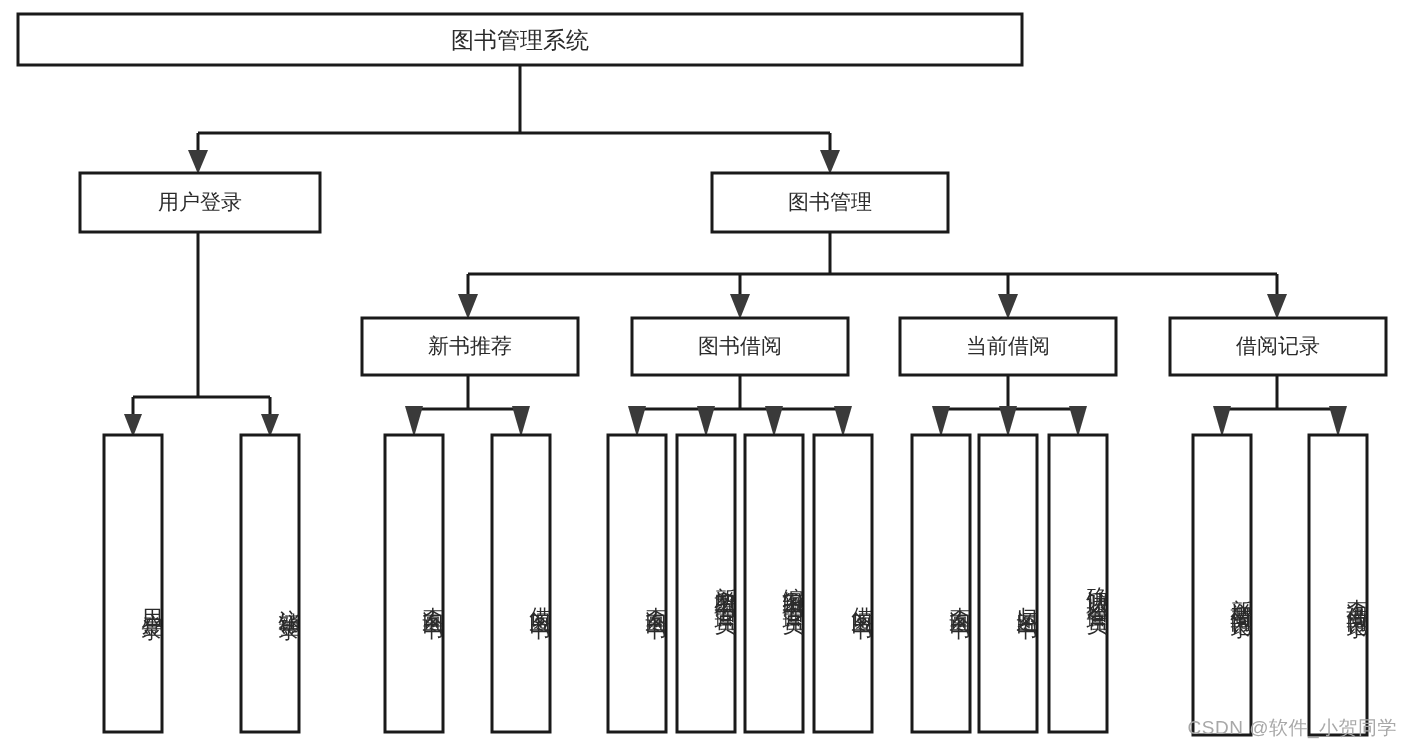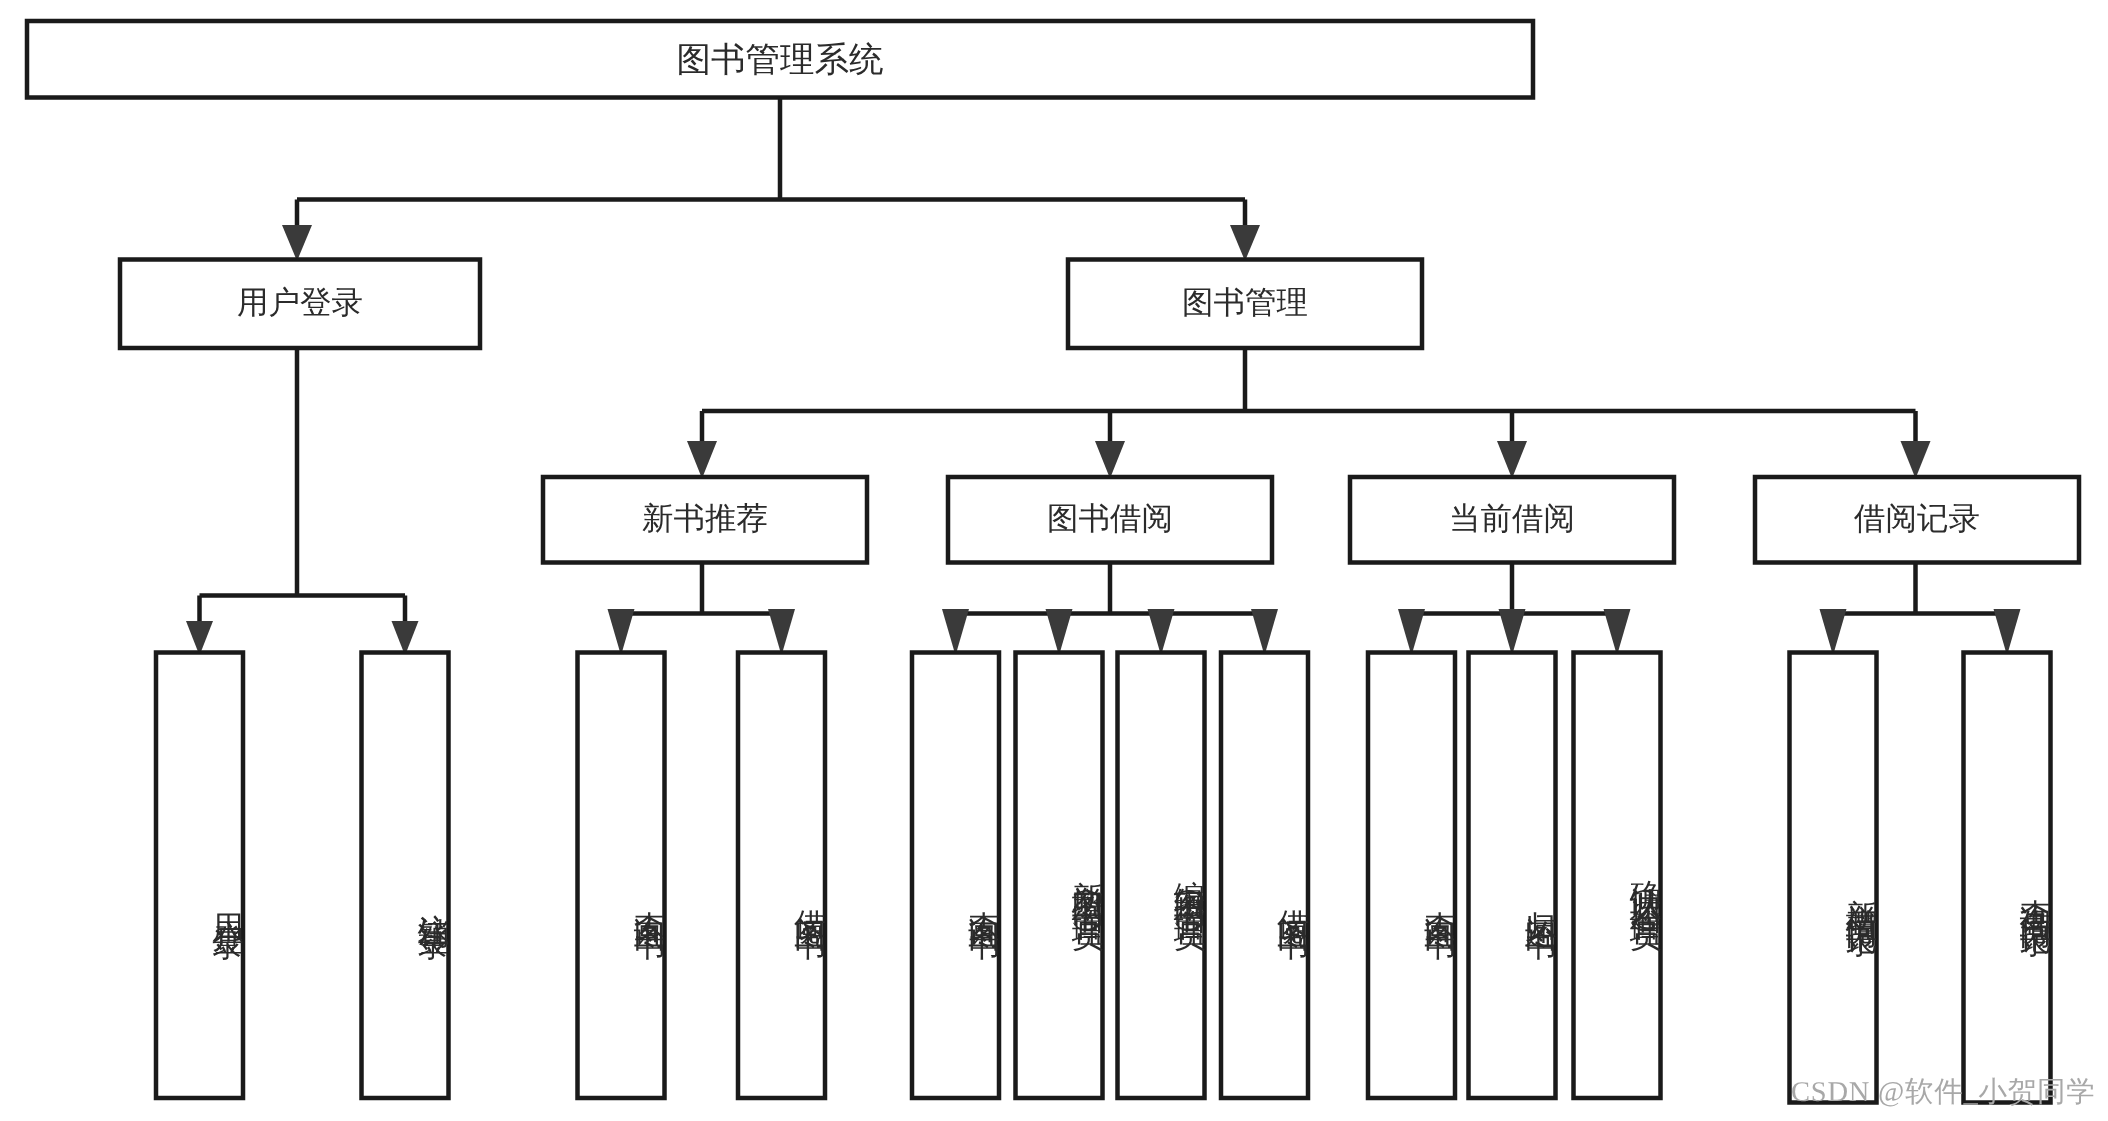--- a/index.html
+++ b/index.html
@@ -48,21 +48,21 @@
     text-anchor: middle;
     dominant-baseline: middle;
   }
   .node-label-lg {
     font-size: 23px;
   }
   .watermark {
     position: absolute;
     right: 8px;
     bottom: 6px;
-    font-family: Liberation Serif, serif;
+    font-family: Liberation Sans, sans-serif;
     font-size: 19px;
     color: #a8a8a8;
     letter-spacing: 0.5px;
     white-space: nowrap;
     pointer-events: none;
   }
 </style>
 </head>
 <body>
 

